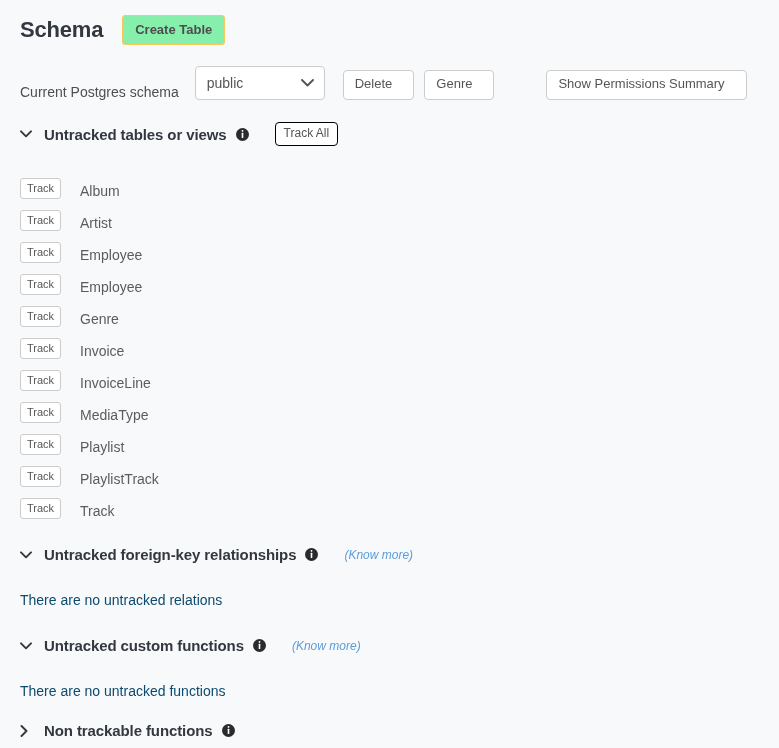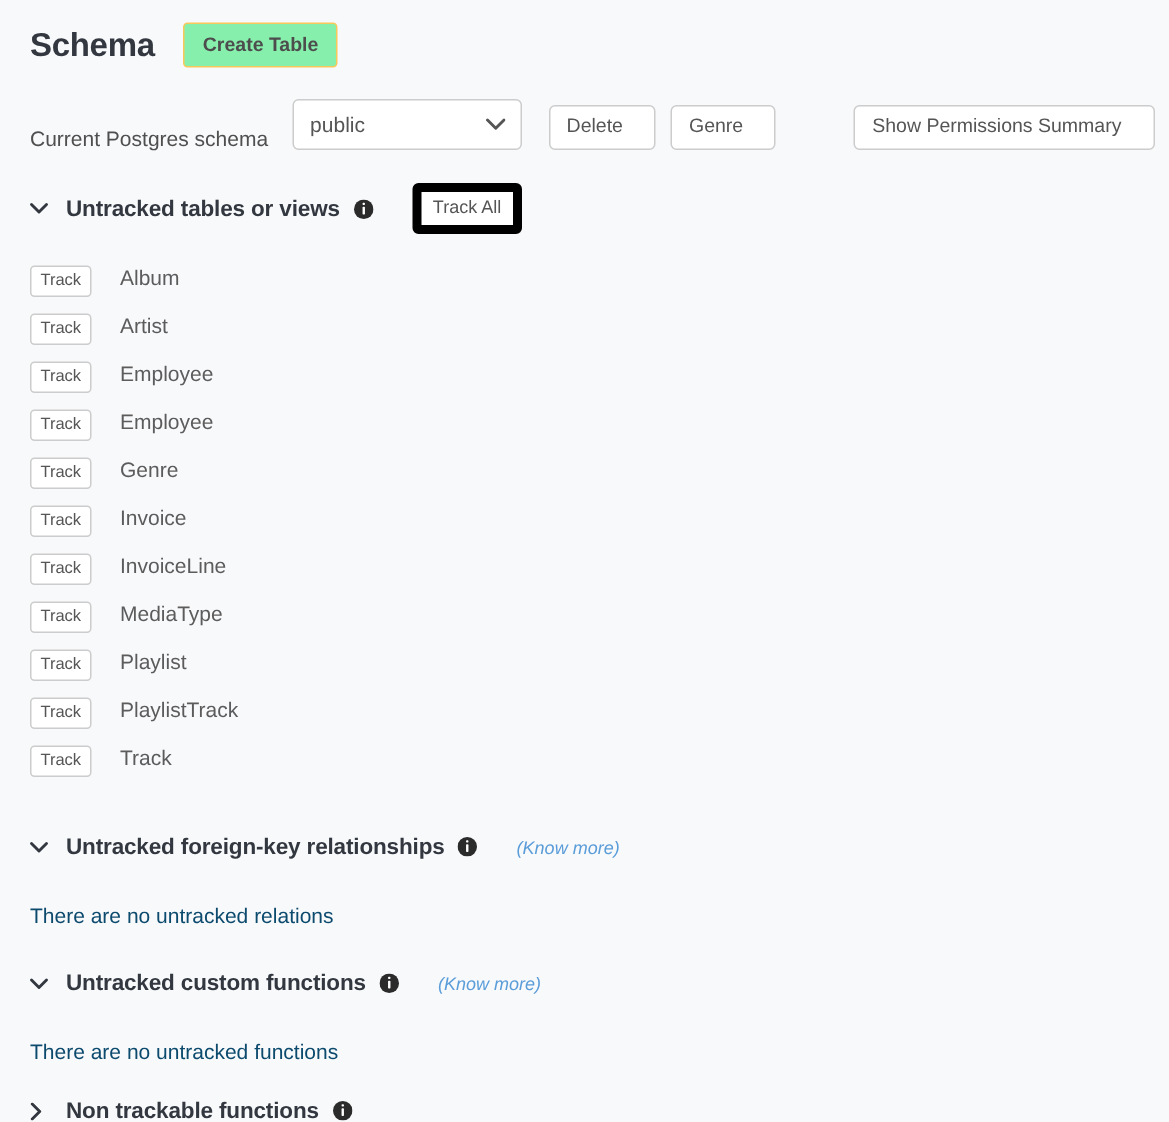--- a/index.html
+++ b/index.html
@@ -54,21 +54,21 @@
     margin-top: 20px;
     height: 34px;
   }
   .schema-label {
     font-size: 14px;
     color: #4f4f4f;
     white-space: nowrap;
   }
   .schema-select {
     margin-left: 16px;
-    width: 153px;
+    width: 130px;
     height: 34px;
     border: 1px solid #ccc;
     border-radius: 4px;
     background: #ffffff;
     font-family: "Liberation Sans", sans-serif;
     font-size: 14px;
     color: #555;
     padding: 0 28px 0 11px;
     appearance: none;
     -webkit-appearance: none;
@@ -128,35 +128,35 @@
     margin-left: 26px;
     font-size: 12px;
     font-style: italic;
     color: #5b9dd9;
     text-decoration: none;
     cursor: pointer;
   }
   .btn-track-all {
     margin-left: 26px;
     background: #ffffff;
-    border: 6px solid #000000;
+    border: 1px solid #000000;
     border-radius: 4px;
     color: #555;
     font-family: "Liberation Sans", sans-serif;
     font-size: 12px;
     padding: 4px 8px 5px 8px;
     line-height: 1.1;
     cursor: pointer;
   }
 
   
   .table-list { margin-top: 21px; }
   .table-row {
     display: flex;
-    align-items: flex-start;
+    align-items: flex-end;
     height: 32px;
   }
   .btn-track {
     width: 41px;
     background: #ffffff;
     border: 1px solid #ccc;
     border-radius: 3px;
     color: #555;
     font-family: "Liberation Sans", sans-serif;
     font-size: 11px;

